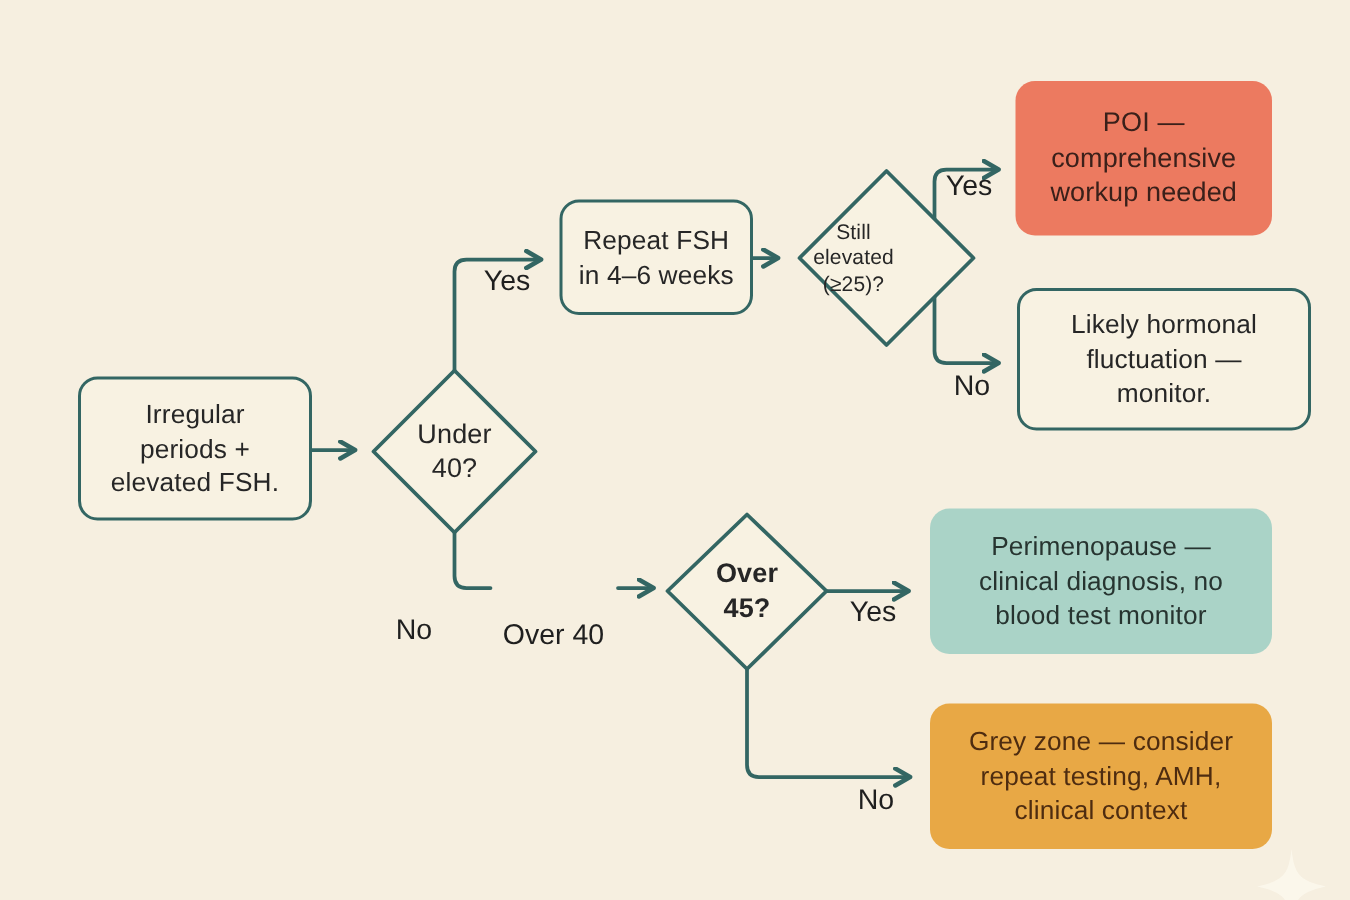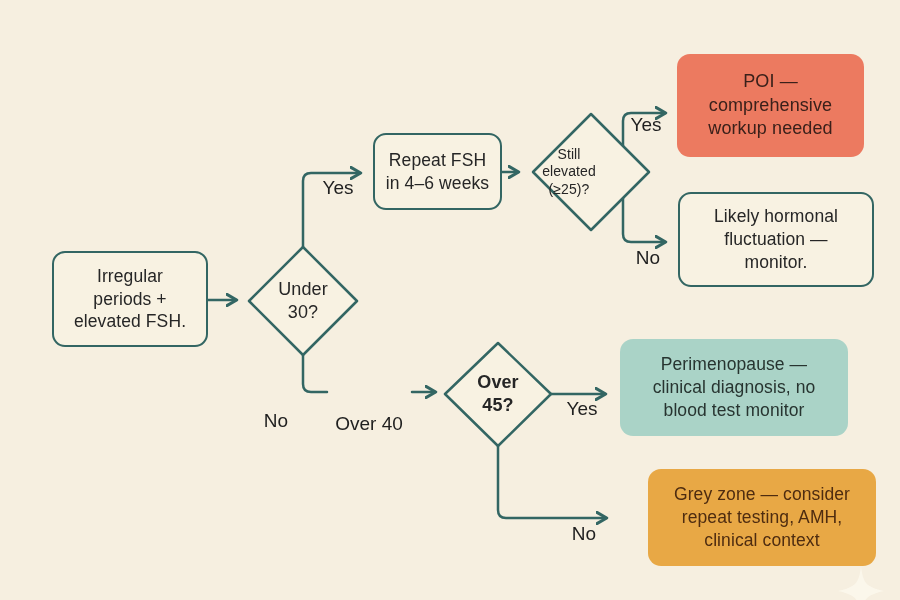--- a/index.html
+++ b/index.html
@@ -87,38 +87,38 @@
     </g>
   </svg>
 
   <div class="node box" style="left:52px;top:251px;width:156px;height:96px;">Irregular
 periods +
 elevated FSH.</div>
 
   <div class="node box" style="left:373px;top:133px;width:129px;height:77px;">Repeat FSH
 in 4–6 weeks</div>
 
-  <div class="node outcome poi-fill" style="left:677px;top:54px;width:187px;height:103px;font-size:18px;">POI —
+  <div class="node outcome poi-fill" style="left:677px;top:54px;width:171px;height:103px;font-size:18px;">POI —
 comprehensive
 workup needed</div>
 
   <div class="node box" style="left:678px;top:192px;width:196px;height:95px;">Likely hormonal
 fluctuation —
 monitor.</div>
 
   <div class="node outcome peri-fill" style="left:620px;top:339px;width:228px;height:97px;">Perimenopause —
 clinical diagnosis, no
 blood test monitor</div>
 
-  <div class="node outcome grey-fill" style="left:620px;top:469px;width:228px;height:97px;margin-left:28px;">Grey zone — consider
+  <div class="node outcome grey-fill" style="left:620px;top:469px;width:228px;height:97px;">Grey zone — consider
 repeat testing, AMH,
 clinical context</div>
 
   <div class="node" style="left:253px;top:261px;width:100px;height:80px;font-size:18px;">Under
-30?</div>
+40?</div>
 
   <div class="node" style="left:509px;top:127px;width:120px;height:90px;font-size:14px;line-height:1.25;">Still
 elevated
 (≥25)?</div>
 
   <div class="node" style="left:448px;top:354px;width:100px;height:80px;font-size:18px;font-weight:bold;">Over
 45?</div>
 
   <span class="edge-label" style="left:338px;top:156px;">Yes</span>
 

